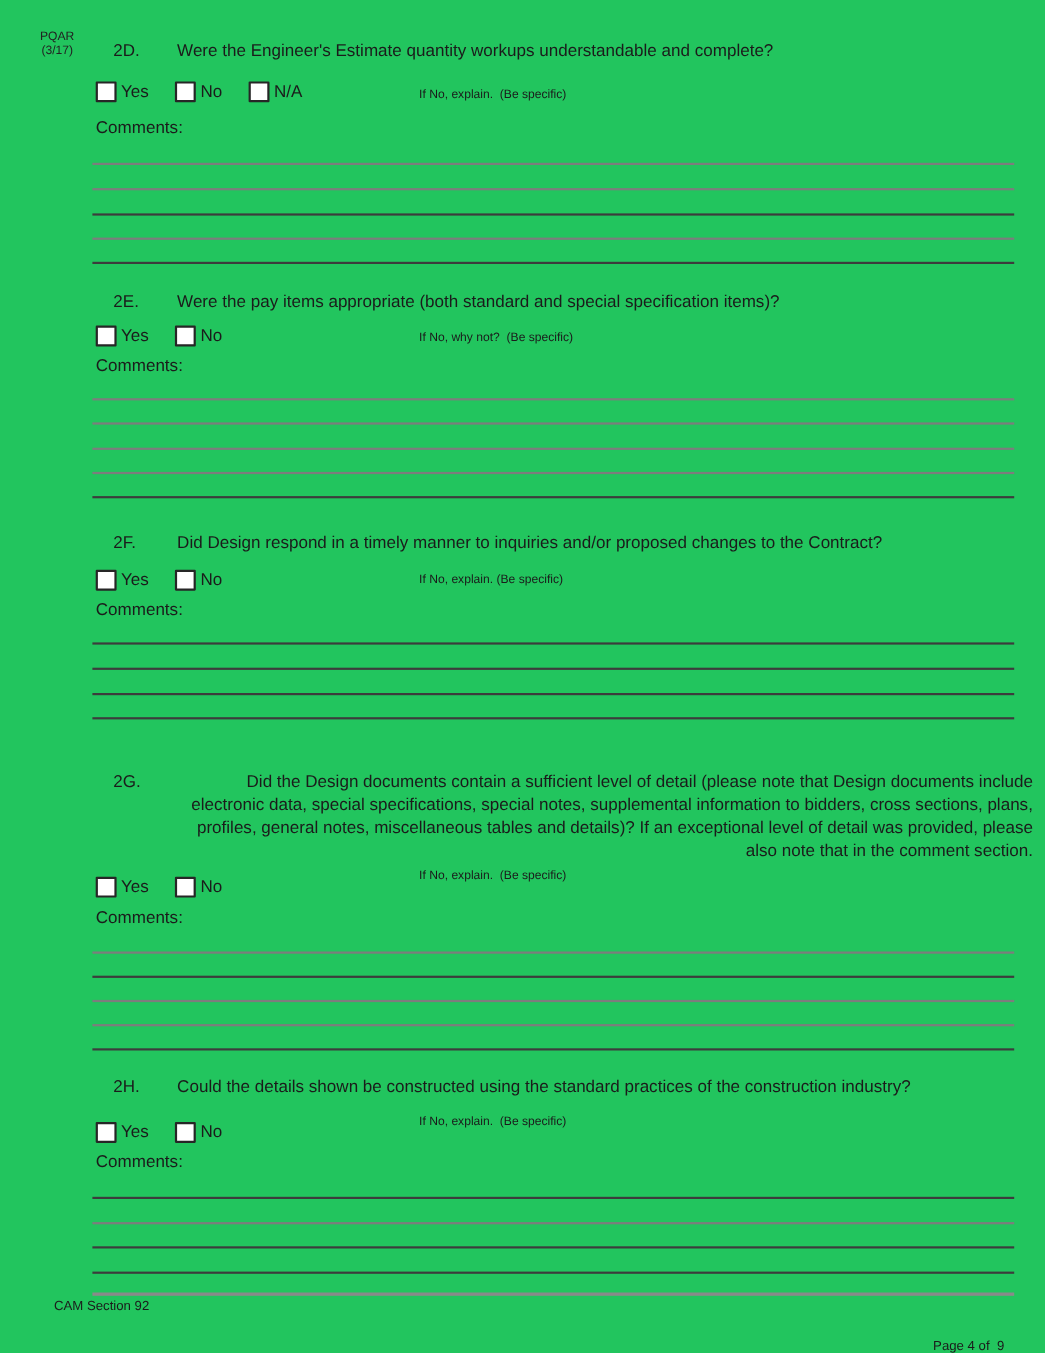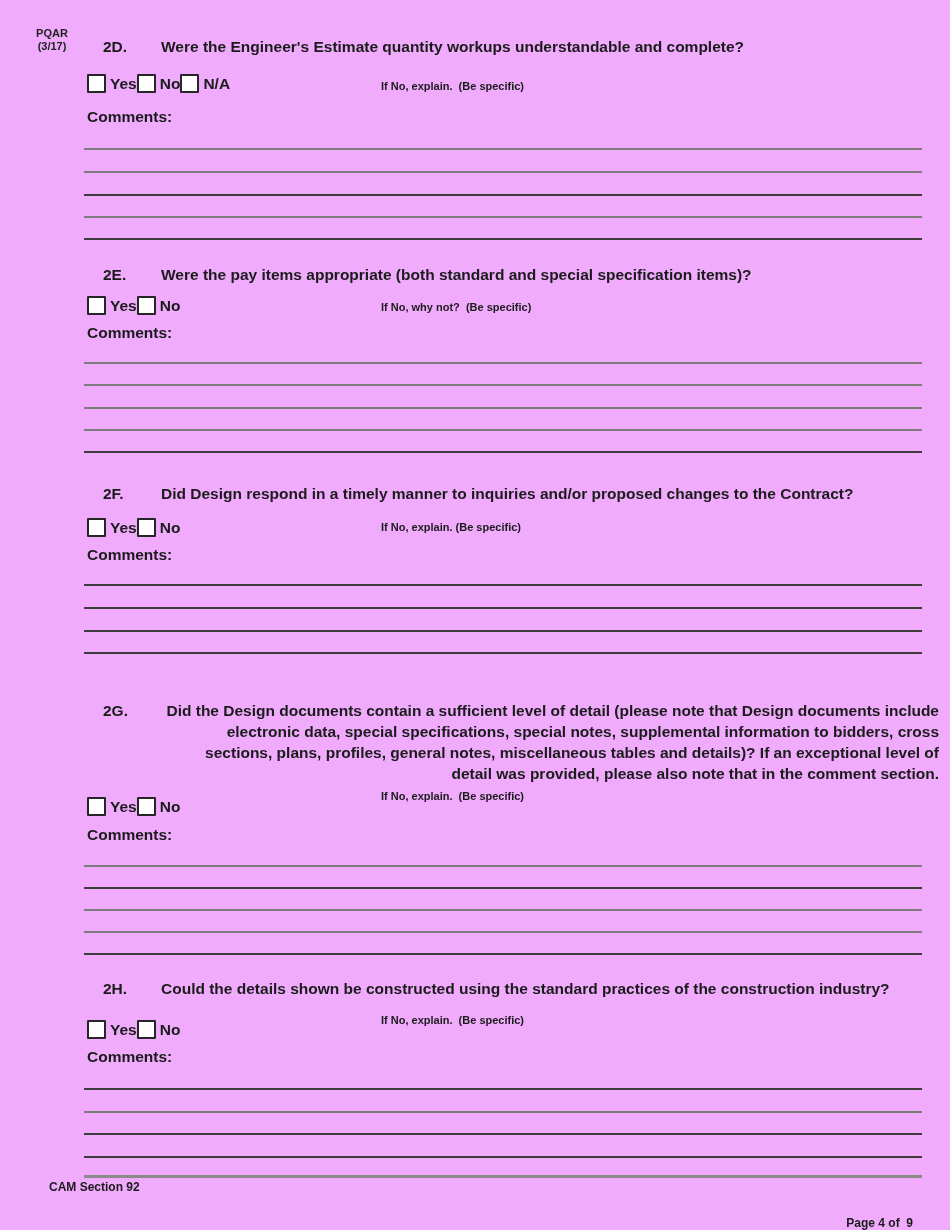--- a/index.html
+++ b/index.html
@@ -1,43 +1,42 @@
 <!DOCTYPE html>
 <html><head>
 <meta charset="utf-8">
 <style>
   html,body{margin:0;padding:0;background:#e8e8e8;}
   .page{
     position:relative;
     width:950px;height:1230px;
     margin:0 auto;
-    background:#f0abfc;
+    background:#22c55e;
     font-family:"Liberation Sans", sans-serif;
     color:#1b1b1b;
     overflow:hidden;
-    font-weight:bold;
   }
   
   .form-id{
     position:absolute;left:30px;top:27px;width:44px;
     font-size:11px;line-height:13px;text-align:center;color:#222;
   }
   
   .q-row{
     position:absolute;left:85px;
     display:flex;align-items:flex-start;
     font-size:15.5px;line-height:21px;margin-left:18px;
   }
   .q-num{width:58px;flex:0 0 58px;}
   .q-text{white-space:nowrap;}
   .q-text.wrap{white-space:normal;width:778px;text-align:right;}
   
   .opt-row{
     position:absolute;left:87px;
-    display:flex;align-items:center;
+    display:flex;align-items:center;gap:24px;
     font-size:15.5px;
   }
   .opt{display:flex;align-items:center;gap:4px;}
   .checkbox{
     display:inline-block;width:15px;height:15px;
     border:2px solid #262626;background:#fff;border-radius:1px;
     box-sizing:content-box;
   }
   .prompt{
     position:absolute;left:381px;

